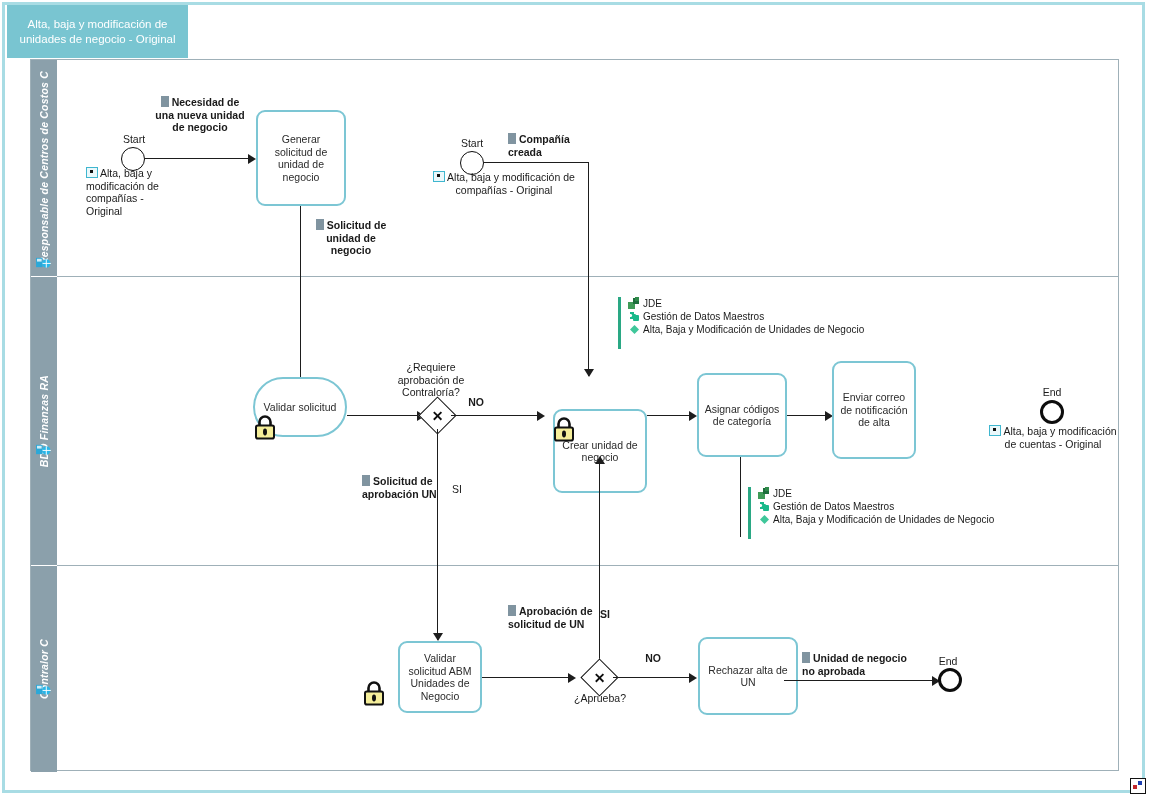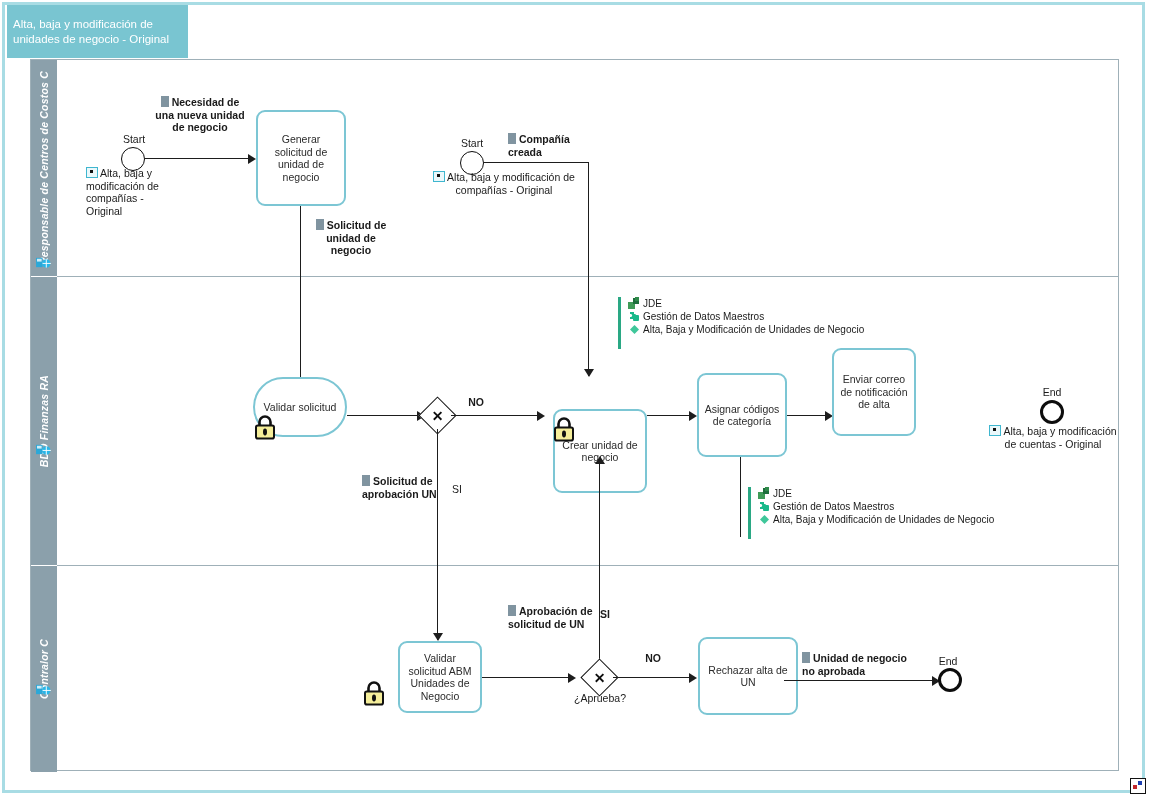--- a/index.html
+++ b/index.html
@@ -6,21 +6,21 @@
   body{width:1149px;height:797px;font-family:"Liberation Sans",sans-serif;}
   #stage{position:relative;width:1149px;height:797px;overflow:hidden;background:#fff;}
 
   
   .outer-frame{position:absolute;left:2px;top:2px;width:1143px;height:791px;
      border:3px solid #a8dce4;box-sizing:border-box;}
 
   
   .title-bar{position:absolute;left:7px;top:5px;width:181px;height:53px;
      background:#79c5d1;color:#ffffff;font-size:11.5px;line-height:15px;
-     display:flex;align-items:center;justify-content:center;text-align:left;
+     display:flex;align-items:center;justify-content:center;text-align:center;
      padding:0 6px;box-sizing:border-box;}
 
   
   .pool{position:absolute;left:30px;top:59px;width:1089px;height:712px;
      border:1px solid #9fb0b8;box-sizing:border-box;background:#fff;}
   .lane{position:absolute;left:0;width:100%;box-sizing:border-box;}
   .lane-head{position:absolute;left:0;top:0;width:26px;height:100%;
      background:#8ba0ab;box-sizing:border-box;}
   .lane-head-label{position:absolute;left:0;top:0;width:100%;height:100%;
      display:flex;align-items:center;justify-content:center;}
@@ -208,20 +208,21 @@
   <div class="node task" style="left:253px;top:377px;width:94px;height:60px;border-radius:30px;">Validar solicitud</div>
   <svg class="lock" style="left:254px;top:414px;" viewBox="0 0 22 26">
     <path d="M5.5 12 V8 a5.5 5.5 0 0 1 11 0 V12" fill="none" stroke="#111" stroke-width="2.6"></path>
     <rect x="2" y="11.5" width="18" height="13" rx="1.8" fill="#f5ee9a" stroke="#111" stroke-width="2"></rect>
     <ellipse cx="11" cy="18" rx="2" ry="3.4" fill="#111"></ellipse>
   </svg>
 
   <div class="ln h" style="left:347px;top:415px;width:72px;"></div>
   <div class="arrow right" style="left:417px;top:411px;"></div>
 
+  <div class="lbl" style="left:381px;top:361px;width:100px;">¿Requiere aprobación de Contraloría?</div>
   <div class="node gateway" style="left:424px;top:402px;width:27px;height:27px;">
     <div class="gw-diamond"></div>
     <div class="gw-x">✕</div>
   </div>
 
   <div class="lbl bold" style="left:460px;top:396px;width:32px;">NO</div>
   <div class="ln h" style="left:451px;top:415px;width:88px;"></div>
   <div class="arrow right" style="left:537px;top:411px;"></div>
 
   <div class="lbl" style="left:443px;top:483px;width:28px;">SI</div>
@@ -238,21 +239,21 @@
   </svg>
 
   <div class="ln h" style="left:647px;top:415px;width:44px;"></div>
   <div class="arrow right" style="left:689px;top:411px;"></div>
 
   <div class="node task" style="left:697px;top:373px;width:90px;height:84px;text-align:center;">Asignar códigos de categoría</div>
 
   <div class="ln h" style="left:787px;top:415px;width:40px;"></div>
   <div class="arrow right" style="left:825px;top:411px;"></div>
 
-  <div class="node task" style="left:832px;top:348px;width:84px;height:88px;">Enviar correo de notificación de alta</div>
+  <div class="node task" style="left:832px;top:361px;width:84px;height:98px;">Enviar correo de notificación de alta</div>
 
   <div class="ln v" style="left:740px;top:457px;height:80px;"></div>
   <div class="annot" style="left:748px;top:487px;height:52px;">
     <div class="annot-bar"></div>
     <div class="annot-row">
       <svg class="gi" viewBox="0 0 13 13">
         <rect x="0" y="5" width="7" height="7" fill="#3f9b57"></rect>
           <rect x="5" y="1" width="6" height="6" fill="#1d6e3c"></rect>
         <rect x="7" y="0" width="4" height="4" fill="#2f8a4a"></rect>
       </svg>

